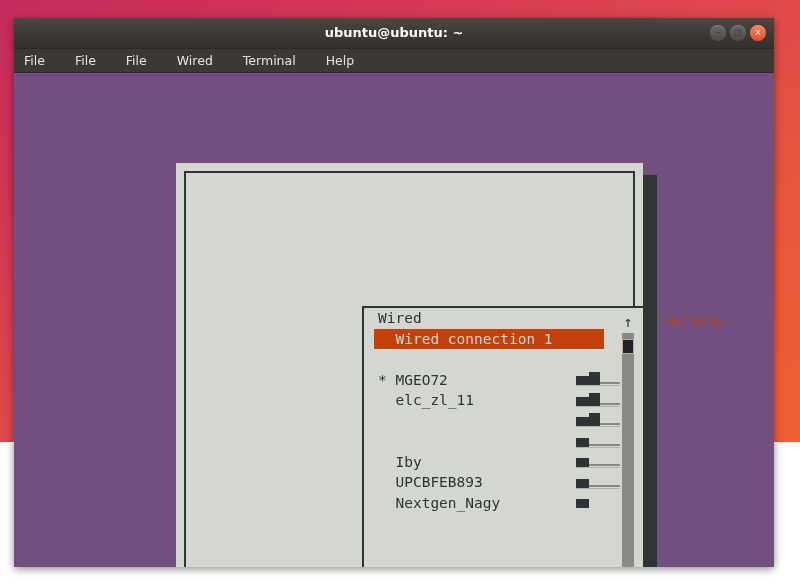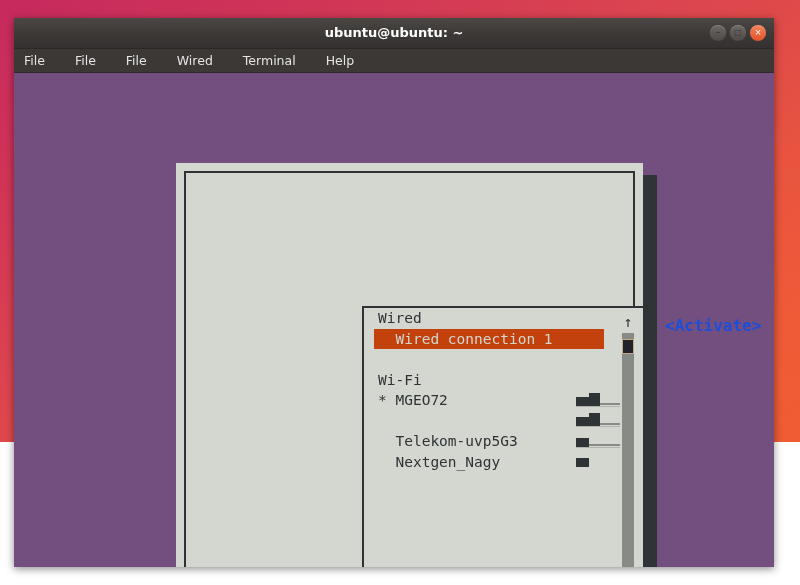--- a/index.html
+++ b/index.html
@@ -238,24 +238,23 @@
     border: 1px solid #c4a882;
     box-sizing: border-box;
   }
 
   
   #btn-activate {
     position: absolute;
     left: 489px;
     top: 153px;
     font-family: "DejaVu Sans Mono", monospace;
-    font-size: 16px;
-    color: #1d4ed8;
+    font-size: 10px;
+    color: #c2410c;
     white-space: pre;
-    font-weight: bold;
   }
 </style>
 </head>
 <body>
 
 <div id="desktop">
 
   <div id="terminal-window">
 
     <div id="titlebar">
@@ -287,24 +286,26 @@
       <div id="dialog-shadow"></div>
 
       <div id="dialog">
         <div id="dialog-inner-border"></div>
 
         <div id="listbox">
           <div id="listrows">
               <div class="row"><span>Wired</span></div>
               <div class="row selected"><span>  Wired connection 1</span></div>
               <div class="row spacer"><span></span></div>
-              <div class="row"><span>Wi-Fi</span></div>
               <div class="row"><span>* MGEO72</span><span class="sig s2"><span class="underline"></span><span class="b1"></span><span class="b2"></span><span class="tail"></span></span></div>
+              <div class="row"><span>  elc_zl_11</span><span class="sig s2"><span class="underline"></span><span class="b1"></span><span class="b2"></span><span class="tail"></span></span></div>
               <div class="row"><span class="sig s2"><span class="underline"></span><span class="b1"></span><span class="b2"></span><span class="tail"></span></span></div>
-              <div class="row"><span>  Telekom-uvp5G3</span><span class="sig s1"><span class="underline"></span><span class="b1"></span><span class="tail"></span></span></div>
+              <div class="row"><span class="sig s1"><span class="underline"></span><span class="b1"></span><span class="tail"></span></span></div>
+              <div class="row"><span>  Iby</span><span class="sig s1"><span class="underline"></span><span class="b1"></span><span class="tail"></span></span></div>
+              <div class="row"><span>  UPCBFEB893</span><span class="sig s1"><span class="underline"></span><span class="b1"></span><span class="tail"></span></span></div>
               <div class="row"><span>  Nextgen_Nagy</span><span class="sig s1"><span class="b1"></span></span></div>
             </div>
 
           <div id="scrollbar">
             <div id="sb-up">↑</div>
             <div id="sb-track">
               <div id="sb-thumb" style="height: 14.65px; top: 5.86px;"></div>
             </div>
 
           </div>

